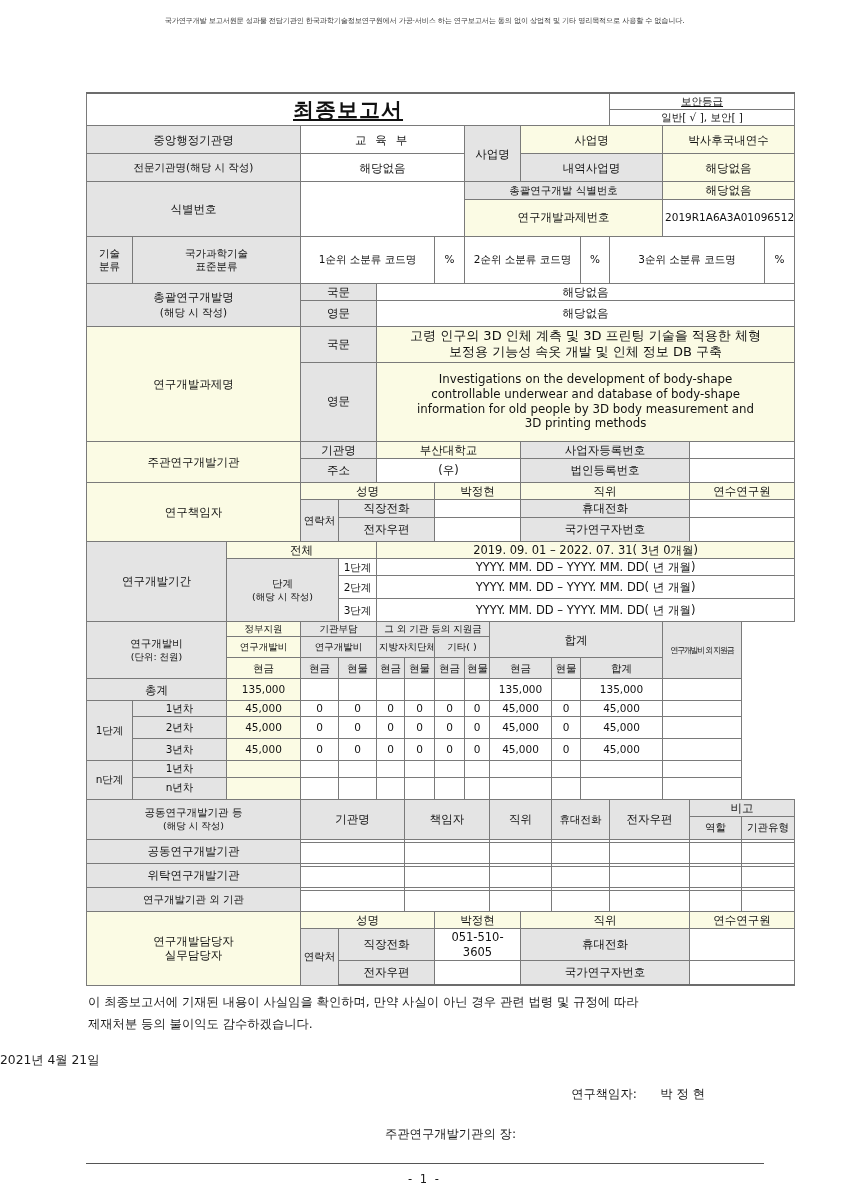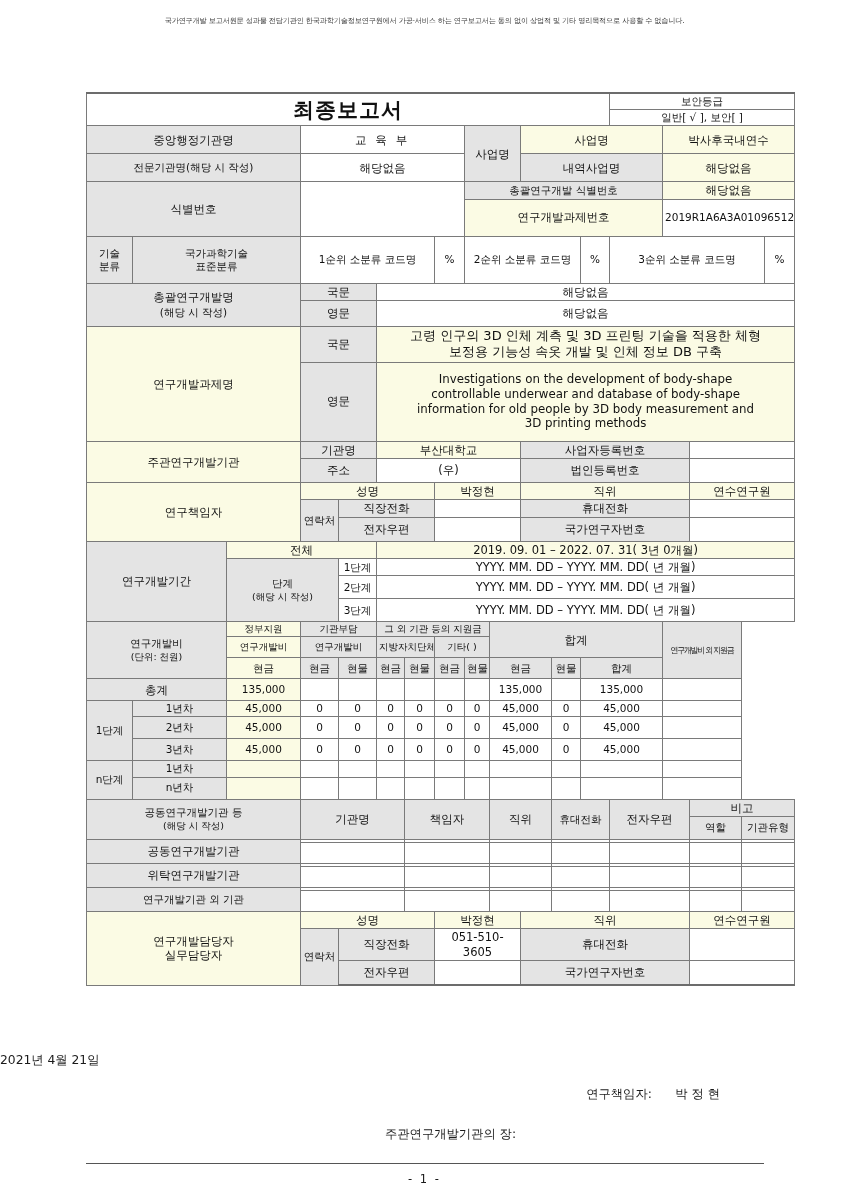--- a/index.html
+++ b/index.html
@@ -49,20 +49,21 @@
     border: 1px solid #7a7a7a;
     padding: 1px 2px;
     text-align: center;
     vertical-align: middle;
     line-height: 1.25;
     overflow: hidden;
     word-break: keep-all;
   }
   .topline {
     border-top: 2px solid #6c6c6c !important;
+    text-decoration: underline;
   }
   .botline {
     border-bottom: 2px solid #6c6c6c !important;
   }
   .grey { background: #e4e4e4; }
   .cream { background: #fbfbe4; }
   .white { background: #ffffff; }
   .title {
     font-size: 21px;
     font-weight: bold;
@@ -95,21 +96,20 @@
     left: 0; top: 1052px;
     width: 764px;
     font-size: 12.3px;
   }
   .signline {
     position: absolute;
     left: 0; top: 1086px;
     width: 705px;
     text-align: right;
     font-size: 12.3px;
-    margin-left: 15px;
   }
   .orgline {
     position: absolute;
     left: 385px; top: 1126px;
     font-size: 12.3px;
   }
   .pagerule {
     position: absolute;
     left: 86px;
     top: 1163px;
@@ -514,20 +514,24 @@
       <tr>
         <td class="grey botline" colspan="3" style="height:21px">전자우편</td>
         <td class="white botline" colspan="3"></td>
         <td class="grey botline" colspan="5">국가연구자번호</td>
         <td class="white botline" colspan="3"></td>
       </tr>
     </tbody>
       </table>
   </div>
 
+  <div class="footerblock">
+    <p>이 최종보고서에 기재된 내용이 사실임을 확인하며, 만약 사실이 아닌 경우 관련 법령 및 규정에 따라</p>
+    <p>제재처분 등의 불이익도 감수하겠습니다.</p>
+  </div>
 
   <div class="dateline">2021년      4월      21일</div>
 
   <div class="signline">
     <span>연구책임자:</span>
     &nbsp;&nbsp;&nbsp;&nbsp;
     <span>박 정 현</span>
   </div>
 
   <div class="orgline">주관연구개발기관의  장:</div>

